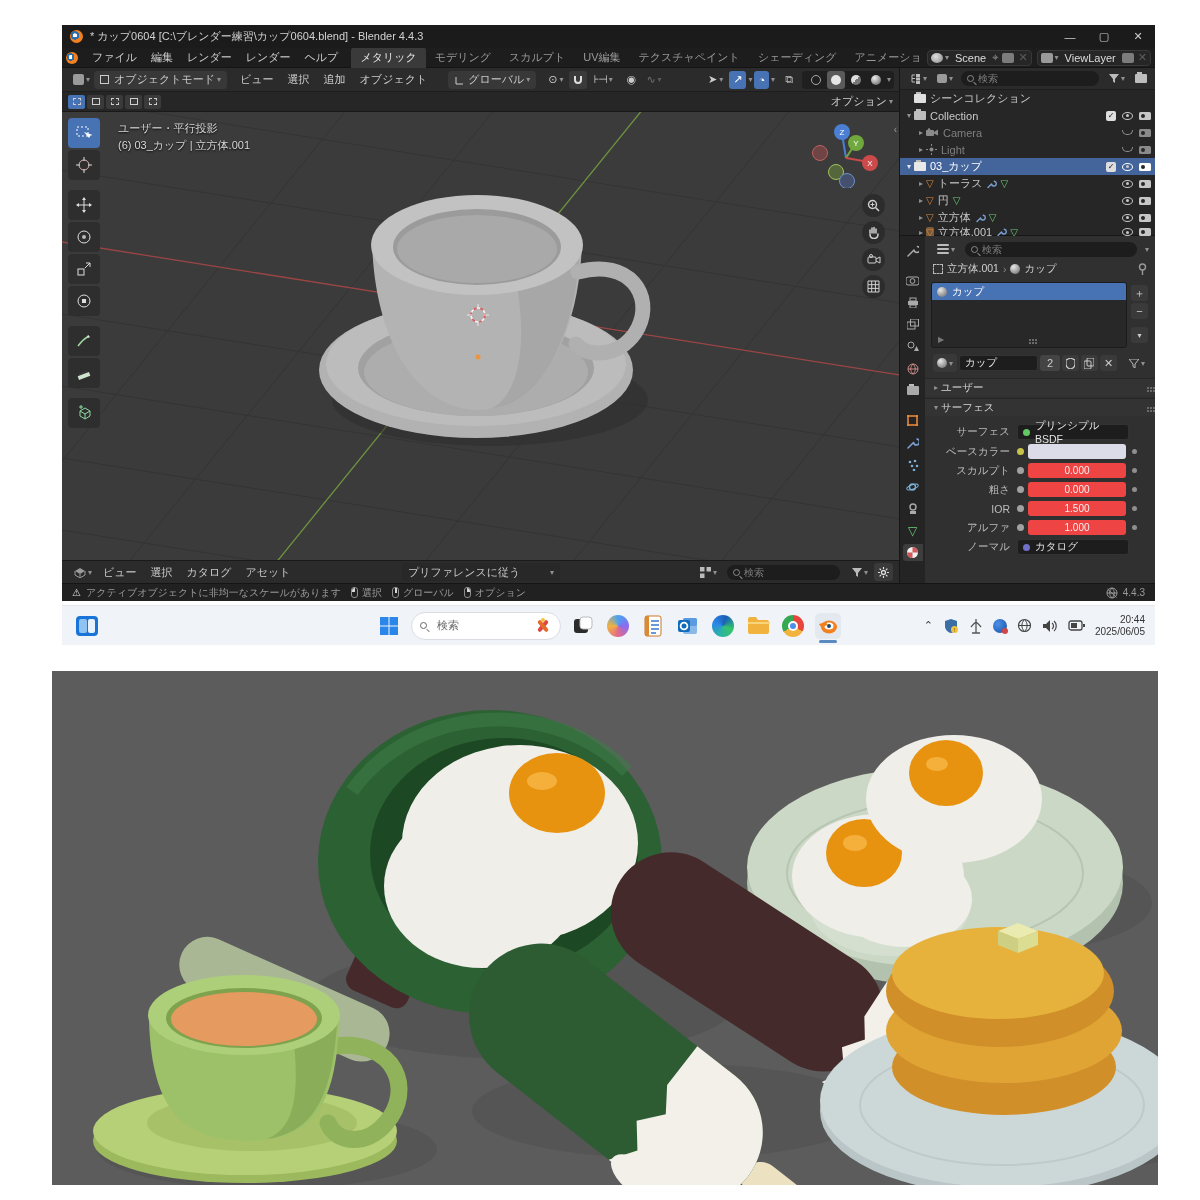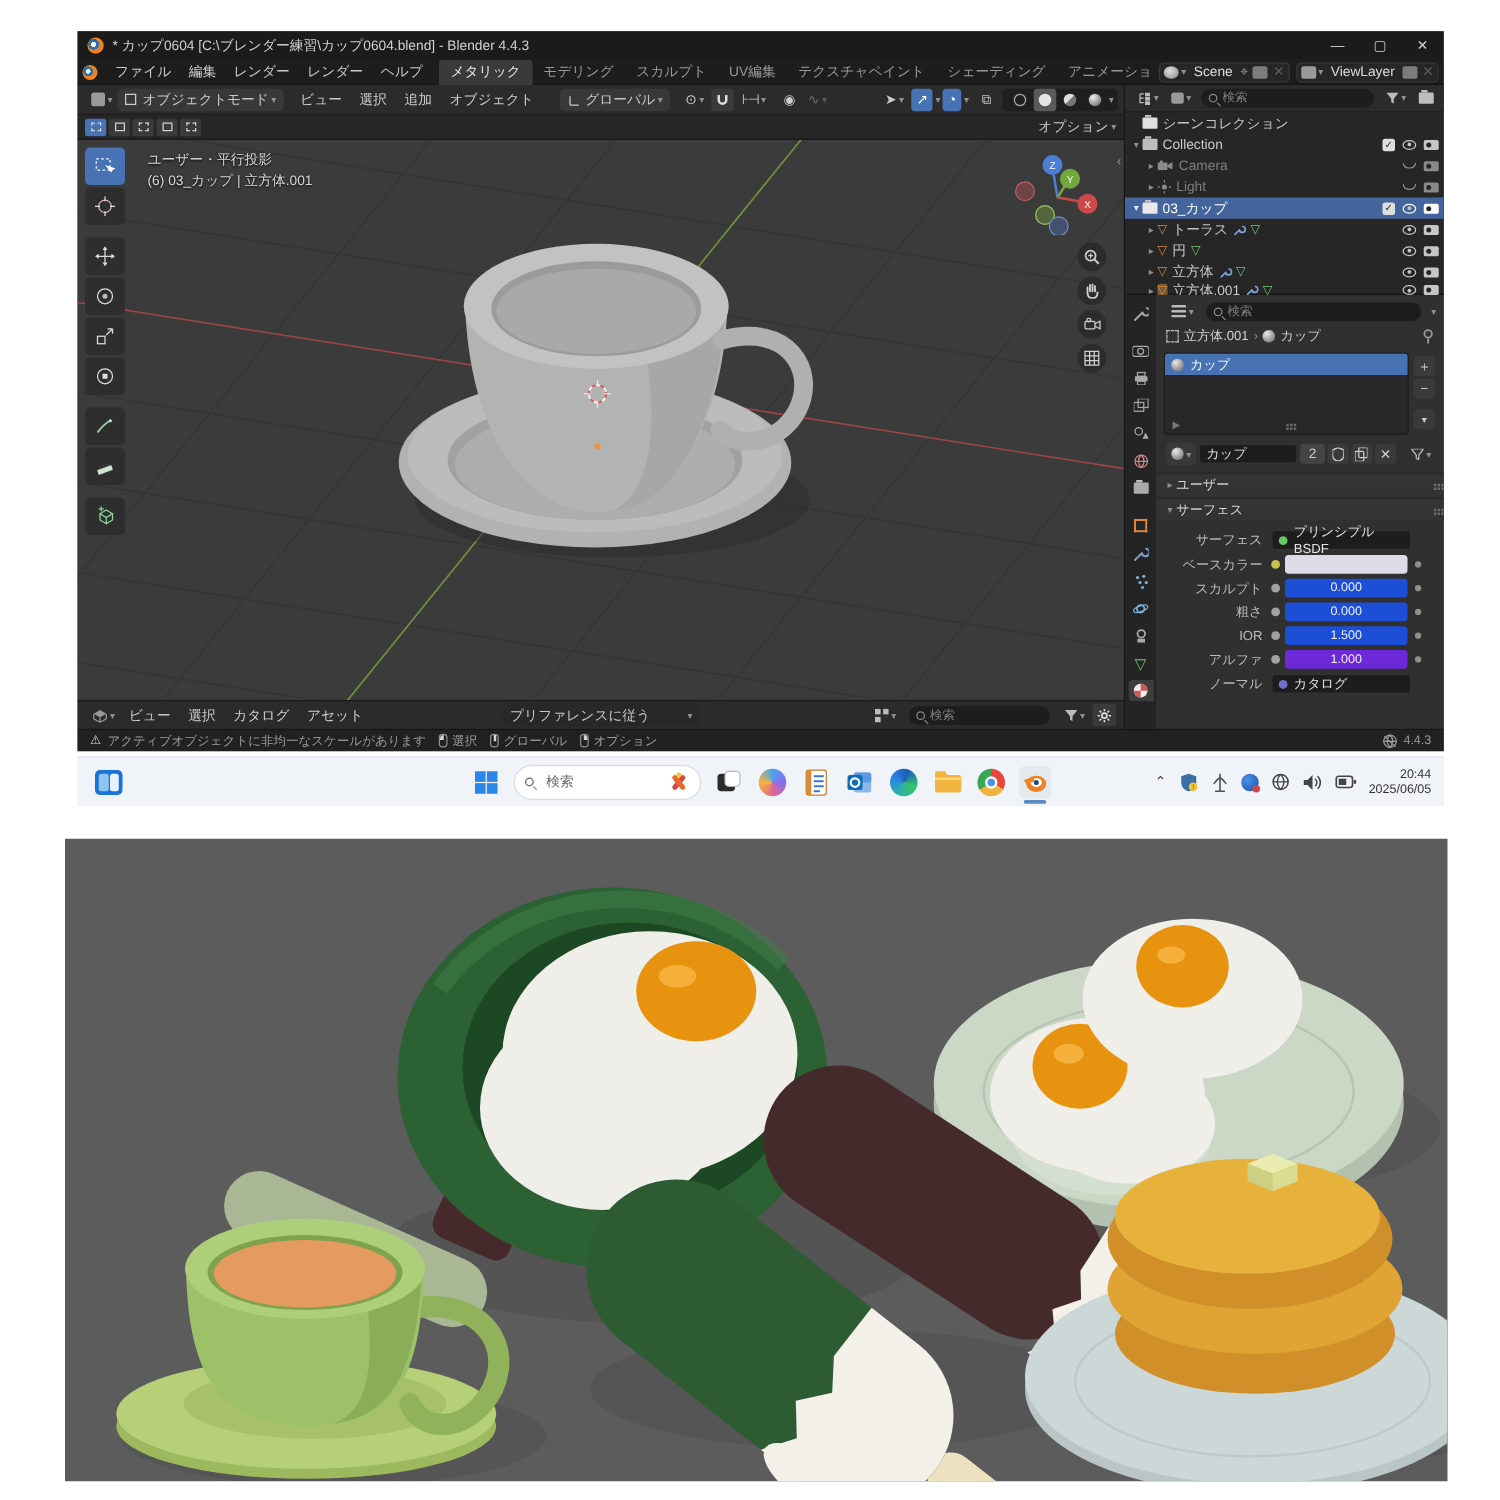--- a/index.html
+++ b/index.html
@@ -89,21 +89,21 @@
   .slotrow{height:17px;background:#4772b3;color:#fff;display:flex;align-items:center;padding:0 5px;border-radius:2px 2px 0 0}
   .sphere{width:10px;height:10px;border-radius:50%;background:radial-gradient(circle at 35% 30%,#e8e8e8,#8a8a8a 70%);margin-right:5px}
   .sidebtns{position:absolute;right:-22px;top:2px;display:flex;flex-direction:column;gap:2px}
   .sq{width:17px;height:16px;background:#3a3a3a;border-radius:3px;color:#ccc;display:flex;align-items:center;justify-content:center;font-size:11px}
   .grip{width:2px;height:2px;background:#6a6a6a;box-shadow:3px 0 #6a6a6a,6px 0 #6a6a6a,0 3px #6a6a6a,3px 3px #6a6a6a,6px 3px #6a6a6a}
   .matrow{display:flex;align-items:center;gap:2px;margin:6px 0}
   .fieldd{background:#1d1d1d;border:1px solid #333;border-radius:3px;height:16px;display:flex;align-items:center;padding:0 5px;color:#e4e4e4}
   .sect{display:flex;align-items:center;color:#d6d6d6;height:18px;border-top:1px solid #262626;margin:2px -6px 2px;padding:0 6px;background:#333}
   .proplbl{width:84px;text-align:right;color:#bdbdbd;padding-right:7px;white-space:nowrap}
   .sock{width:7px;height:7px;border-radius:50%;margin-right:4px;flex:none}
-  .slider{width:98px;height:15px;border-radius:3px;background:#1d4ed8;color:#f0f0f0;display:flex;align-items:center;justify-content:center;font-size:10px}
+  .slider{width:98px;height:15px;border-radius:3px;background:#ef4444;color:#f0f0f0;display:flex;align-items:center;justify-content:center;font-size:10px}
   .kdot{width:5px;height:5px;border-radius:50%;background:#8f8f8f;margin-left:6px;flex:none}
 
   
   .taskbar{position:absolute;left:62px;top:605px;width:1093px;height:40px;background:#f0f3f8;display:flex;align-items:center;border-top:1px solid #e2e6ea}
   .tb-center{display:flex;align-items:center;gap:9px;margin:0 auto}
   .tbi{width:26px;height:26px;display:flex;align-items:center;justify-content:center;border-radius:5px}
   .searchpill{width:150px;height:28px;background:#fff;border:1px solid #d9dde2;border-radius:14px;display:flex;align-items:center;padding:0 8px;color:#5d5d5d;font-size:11px;gap:6px}
   .tray{position:absolute;right:10px;display:flex;align-items:center;gap:10px;color:#3c3c3c}
   .clock{text-align:right;font-size:10px;color:#333;line-height:12px}
 
@@ -787,21 +787,21 @@
             </div>
             <div class="prow">
               <span class="proplbl">IOR</span>
               <span class="sock" style="background:#a1a1a1"></span>
               <span class="slider">1.500</span>
               <span class="kdot"></span>
             </div>
             <div class="prow">
               <span class="proplbl">アルファ</span>
               <span class="sock" style="background:#a1a1a1"></span>
-              <span class="slider" style="background:#6d28d9">1.000</span>
+              <span class="slider" style="background:#ef4444">1.000</span>
               <span class="kdot"></span>
             </div>
             <div class="prow">
               <span class="proplbl">ノーマル</span>
               <span class="fieldd" style="width:112px">
                   <span class="sock" style="background:#7070c8;margin-right:5px"></span>
                   <span>カタログ</span>
                 </span>
             </div>
           </div>

